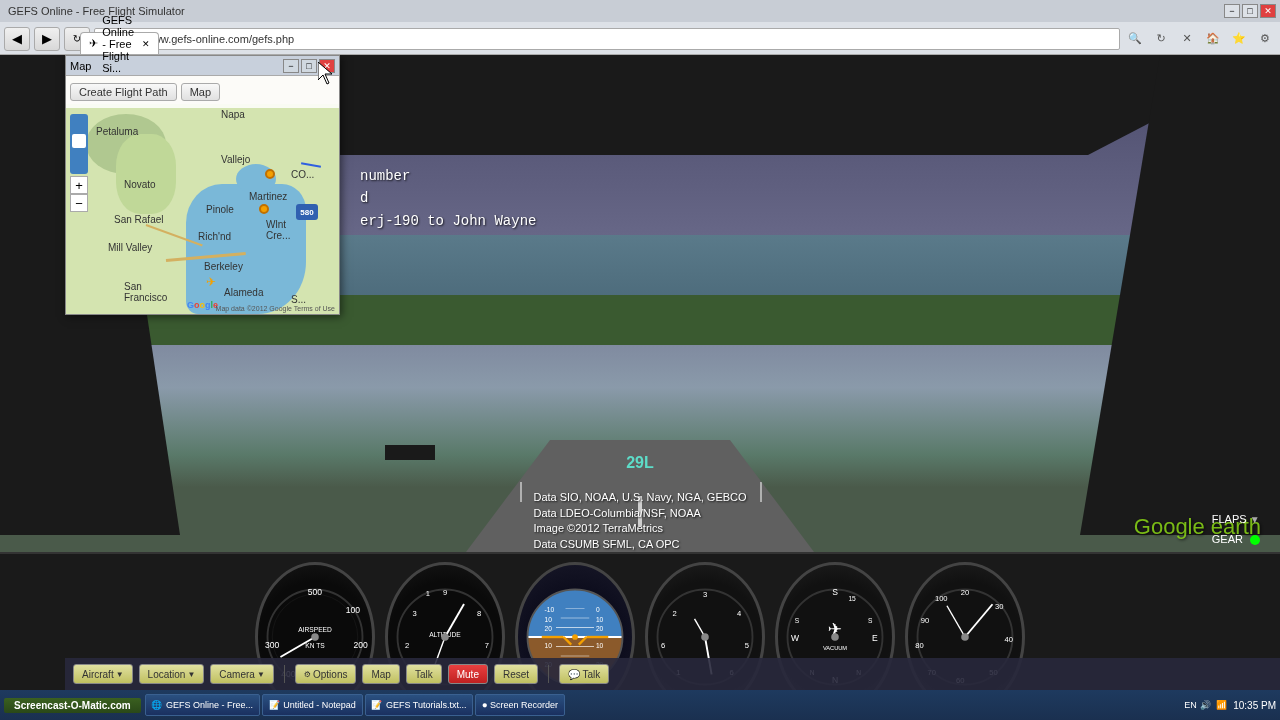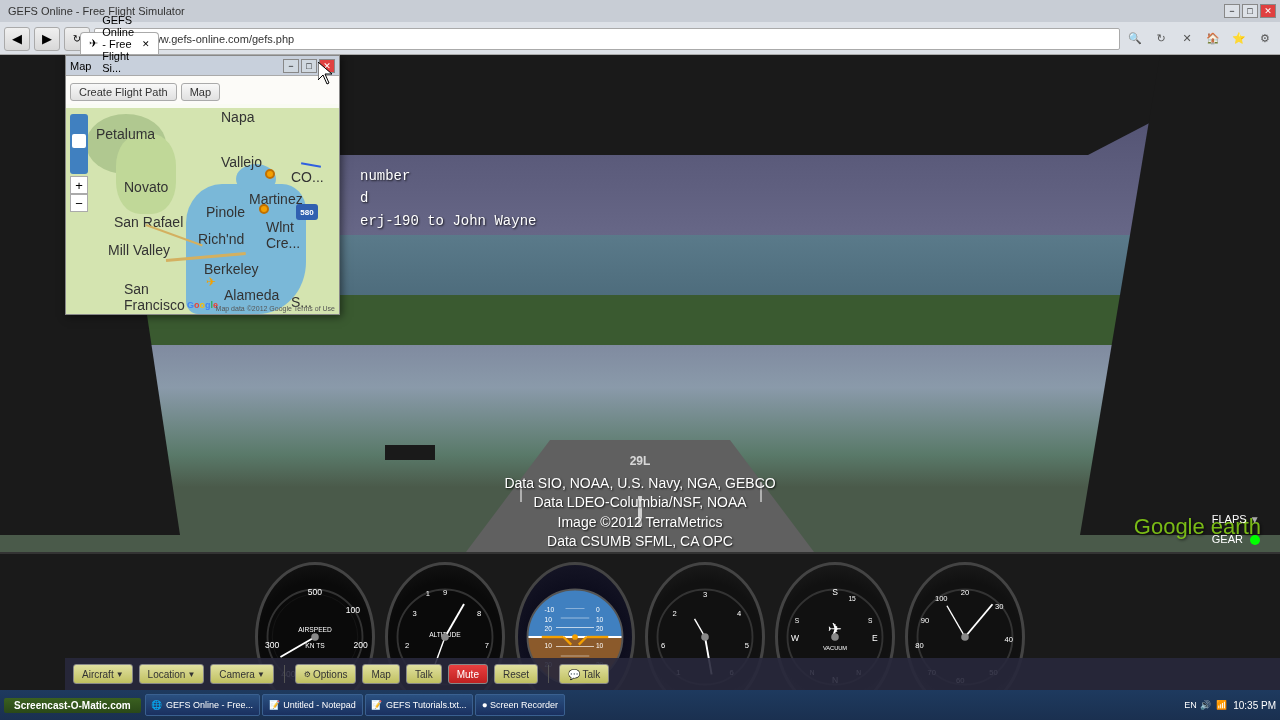--- a/index.html
+++ b/index.html
@@ -222,22 +222,22 @@
       opacity: 0.9;
     }
 
     
     #data-attribution {
       position: absolute;
       bottom: 168px;
       left: 50%;
       transform: translateX(-50%);
       color: white;
-      font-size: 14px;
-      text-align: center;
+      font-size: 11px;
+      text-align: left;
       line-height: 1.4;
       text-shadow: 1px 1px 2px rgba(0,0,0,0.8);
     }
 
     
     #flaps-gear {
       position: absolute;
       bottom: 170px;
       right: 20px;
       color: white;
@@ -353,21 +353,21 @@
       border: 1px solid #aaa;
       font-size: 13px;
       display: flex; align-items: center; justify-content: center;
       cursor: pointer;
       line-height: 1;
     }
 
     
     .map-city {
       position: absolute;
-      font-size: 14px;
+      font-size: 10px;
       color: #333;
       font-family: Arial, sans-serif;
       white-space: nowrap;
     }
 
     
     .map-marker {
       position: absolute;
       width: 10px; height: 10px;
       background: #f4a000;
@@ -617,21 +617,21 @@
 
   <div id="runway-surface">
 
     <div class="runway-marking" style="width:4px; height:30px; left:50%; top:20%; transform:translateX(-50%); opacity:0.7;"></div>
     <div class="runway-marking" style="width:4px; height:30px; left:50%; top:40%; transform:translateX(-50%); opacity:0.7;"></div>
     <div class="runway-marking" style="width:4px; height:25px; left:50%; top:58%; transform:translateX(-50%); opacity:0.7;"></div>
 
     <div class="runway-marking" style="width:2px; height:20px; left:30%; top:15%; opacity:0.5;"></div>
     <div class="runway-marking" style="width:2px; height:20px; left:70%; top:15%; opacity:0.5;"></div>
 
-    <div style="position:absolute; top:5%; left:50%; transform:translateX(-50%); color:#e5e5e5; font-size:12px; font-weight:bold; opacity:0.9;">29L</div>
+    <div style="position:absolute; top:5%; left:50%; transform:translateX(-50%); color:#5eead4; font-size:16px; font-weight:bold; opacity:0.9;">29L</div>
   </div>
 
   <div class="cockpit-top"></div>
   <div class="cockpit-left"></div>
   <div class="cockpit-right"></div>
 
   <div style="position:absolute; top:390px; left:385px; width:50px; height:15px; background:#1a1a1a; z-index:10;"></div>
 
   <div id="text-overlay">
     <div>number</div>

